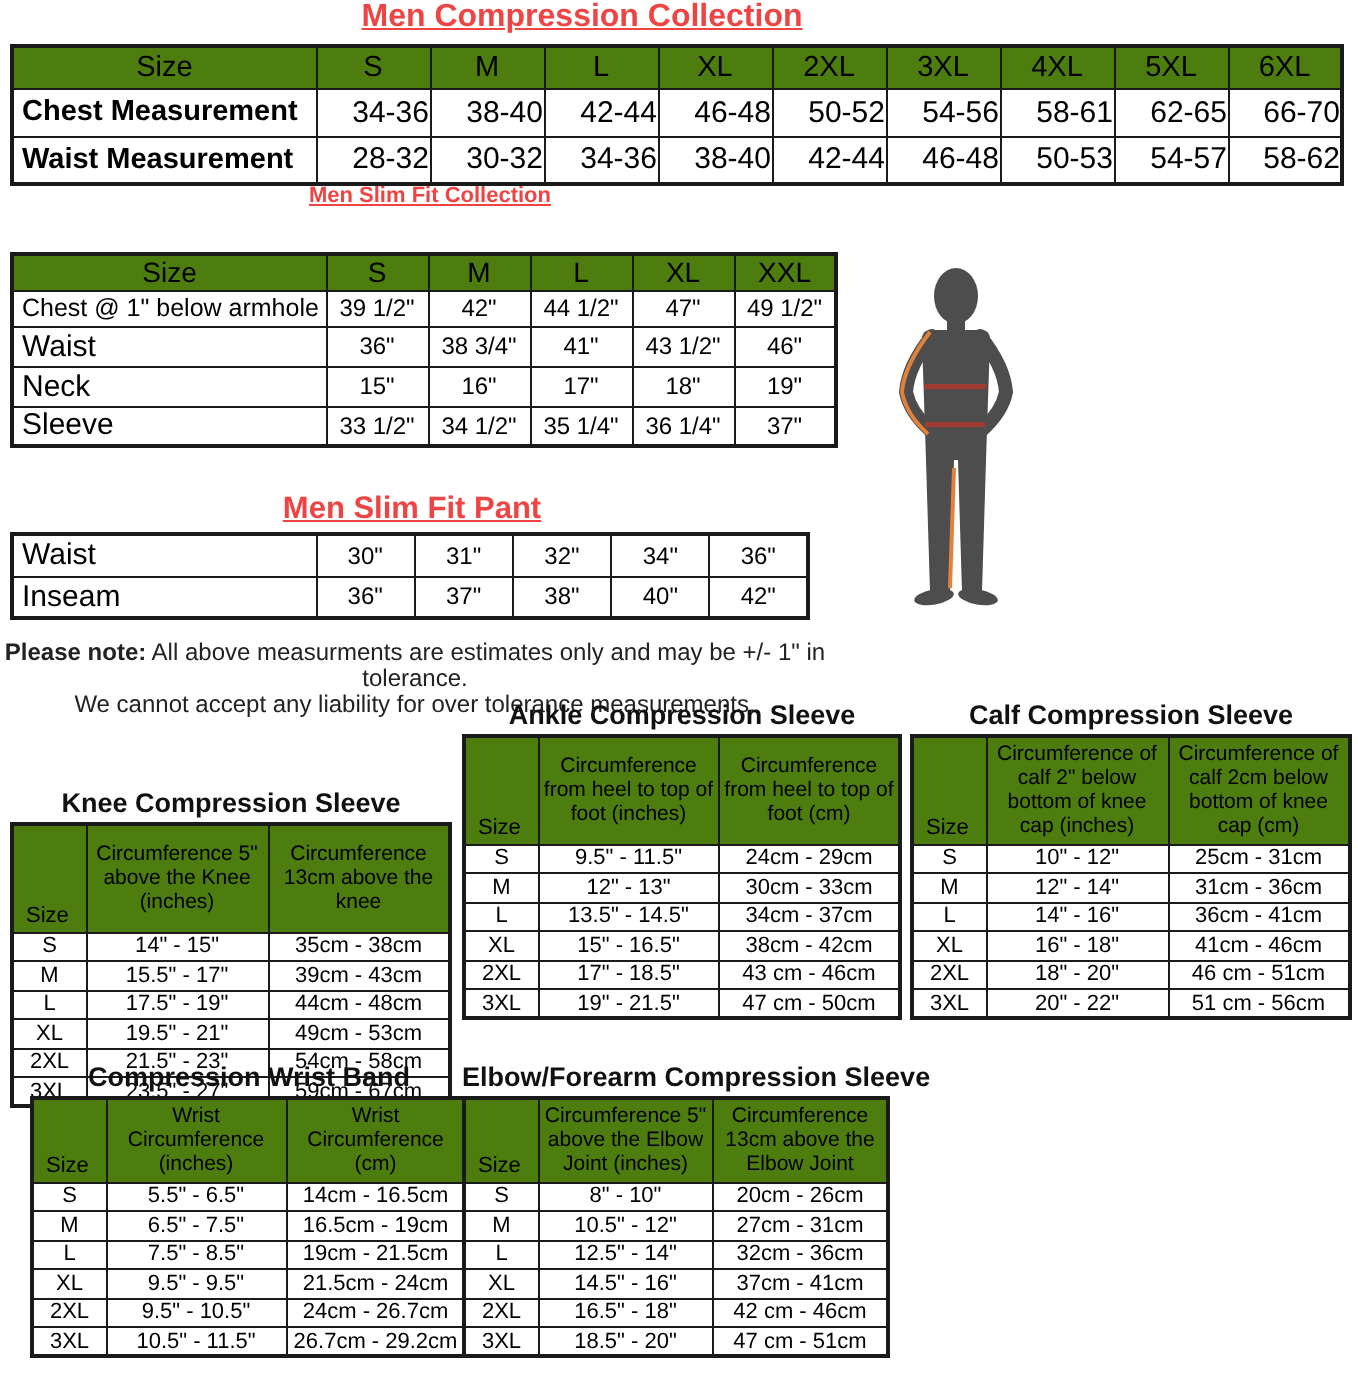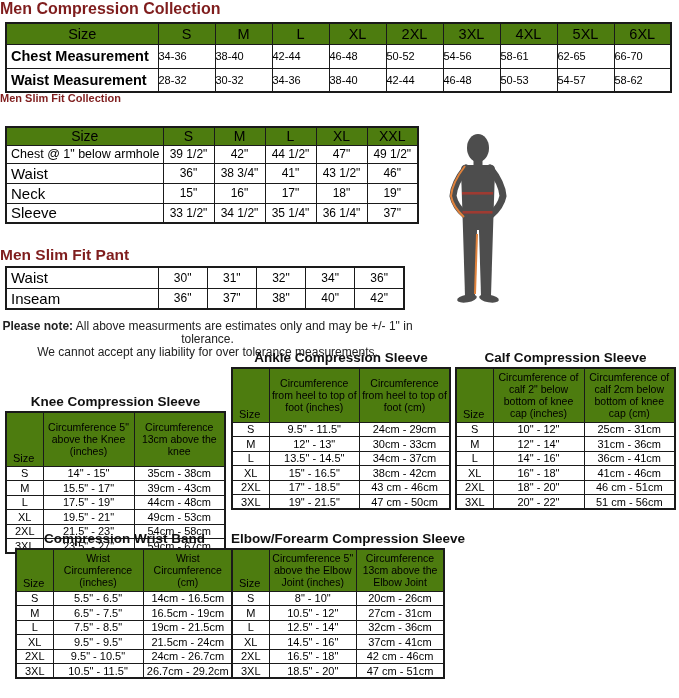--- a/index.html
+++ b/index.html
@@ -1,34 +1,34 @@
 <!DOCTYPE html>
 <html><head>
 <meta charset="utf-8">
 <style>
   * { margin: 0; padding: 0; box-sizing: border-box; }
   html, body { background: #ffffff; }
   body { font-family: "Liberation Sans", sans-serif; color: #000; }
   .page { position: relative; width: 679px; height: 698px; background: #fff; overflow: hidden; }
 
-  .title { position: absolute; text-align: left; font-weight: bold; color: #7f1d1d; }
+  .title { position: absolute; text-align: center; font-weight: bold; color: #ef4444; text-decoration: underline; }
   .t1title { left: 0; top: 2; width: 582px; font-size: 16px; }
   .t2title { left: 0; top: 92px; width: 430px; font-size: 11px; }
   .t3title { left: 0; top: 246px; width: 412px; font-size: 15.5px; }
 
   table { border-collapse: collapse; table-layout: fixed; background: #fff; }
   th, td { border: 1.5px solid #1a1a1a; overflow: hidden; }
   table { border: 2px solid #1a1a1a; }
   th { background: #4d7c0f; font-weight: normal; text-align: center; }
 
   
   .mt { position: absolute; }
   .t1 { left: 5px; top: 22px; width: 667px; }
   .t1 th { height: 21px; font-size: 14.5px; }
-  .t1 td { height: 24px; font-size: 11px; text-align: left; }
+  .t1 td { height: 24px; font-size: 15px; text-align: right; }
   .t1 th:first-child { width: 152px; }
   .t1 td:first-child { text-align: left; font-size: 14.5px; padding-left: 4px; font-weight: bold; }
 
   .t2 { left: 5px; top: 126px; width: 414px; }
   .t2 th { height: 18px; font-size: 14px; }
   .t2 td { height: 20px; font-size: 12px; text-align: center; }
   .t2 th:first-child { width: 157px; }
   .t2 td:first-child { text-align: left; font-size: 15px; padding-left: 4px; }
   .t2 tbody tr:first-child td { height: 18px; }
   .t2 tbody tr:first-child td:first-child { font-size: 12.5px; }

